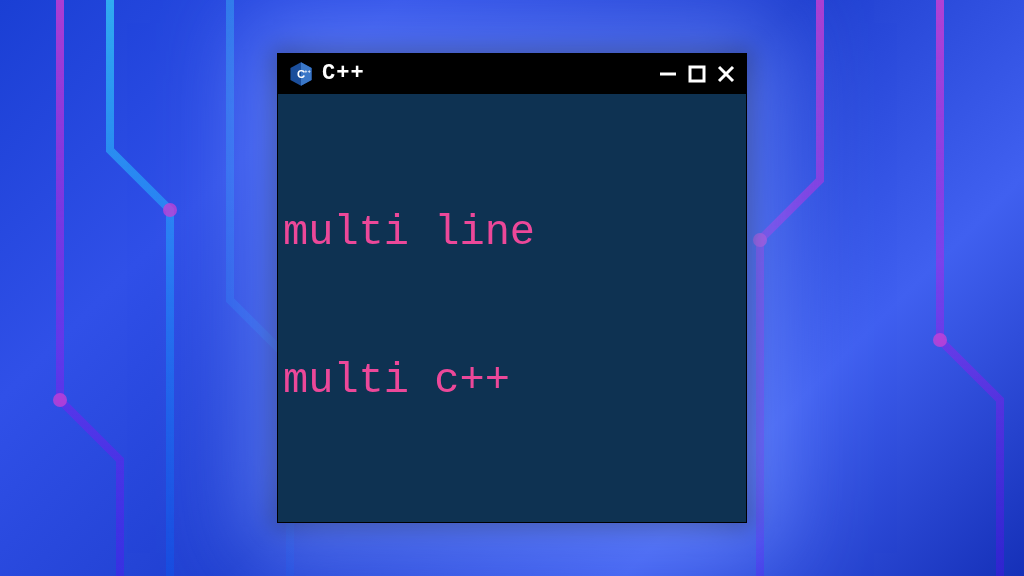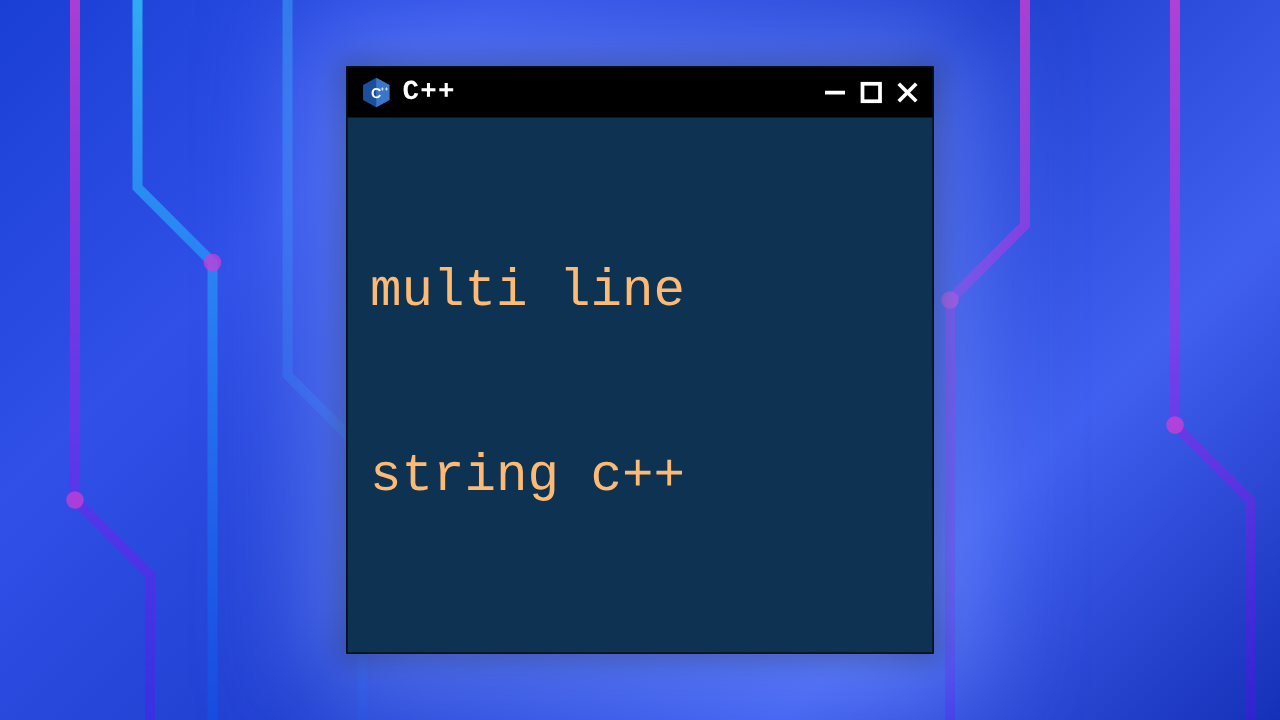--- a/index.html
+++ b/index.html
@@ -62,22 +62,22 @@
       font-weight: bold;
       line-height: 1;
       cursor: pointer;
       display: inline-flex;
       align-items: center;
       justify-content: center;
     }
     .tb-btn svg { display: block; }
     .terminal-body {
       flex: 1;
-      padding: 16px 18px;
-      color: #fdba74;
+      padding: 16px 5px;
+      color: #ec4899;
       font-family: 'Courier New', Courier, monospace;
       font-size: 42px;
       line-height: 1.18;
       white-space: pre-wrap;
     }
     .terminal-body .line { display: block; }
   </style>
 </head>
 <body>
 
@@ -138,15 +138,15 @@
       <span class="tb-btn">
         <svg width="20" height="20" viewBox="0 0 20 20">
             <line x1="3" y1="3" x2="17" y2="17" stroke="#fff" stroke-width="3"></line>
             <line x1="17" y1="3" x2="3" y2="17" stroke="#fff" stroke-width="3"></line>
           </svg>
       </span>
     </div>
   </div>
   <div class="terminal-body">
     <span class="line">multi line</span>
-    <span class="line">string c++</span>
+    <span class="line">multi c++</span>
   </div>
 </div>
 
 </body></html>

